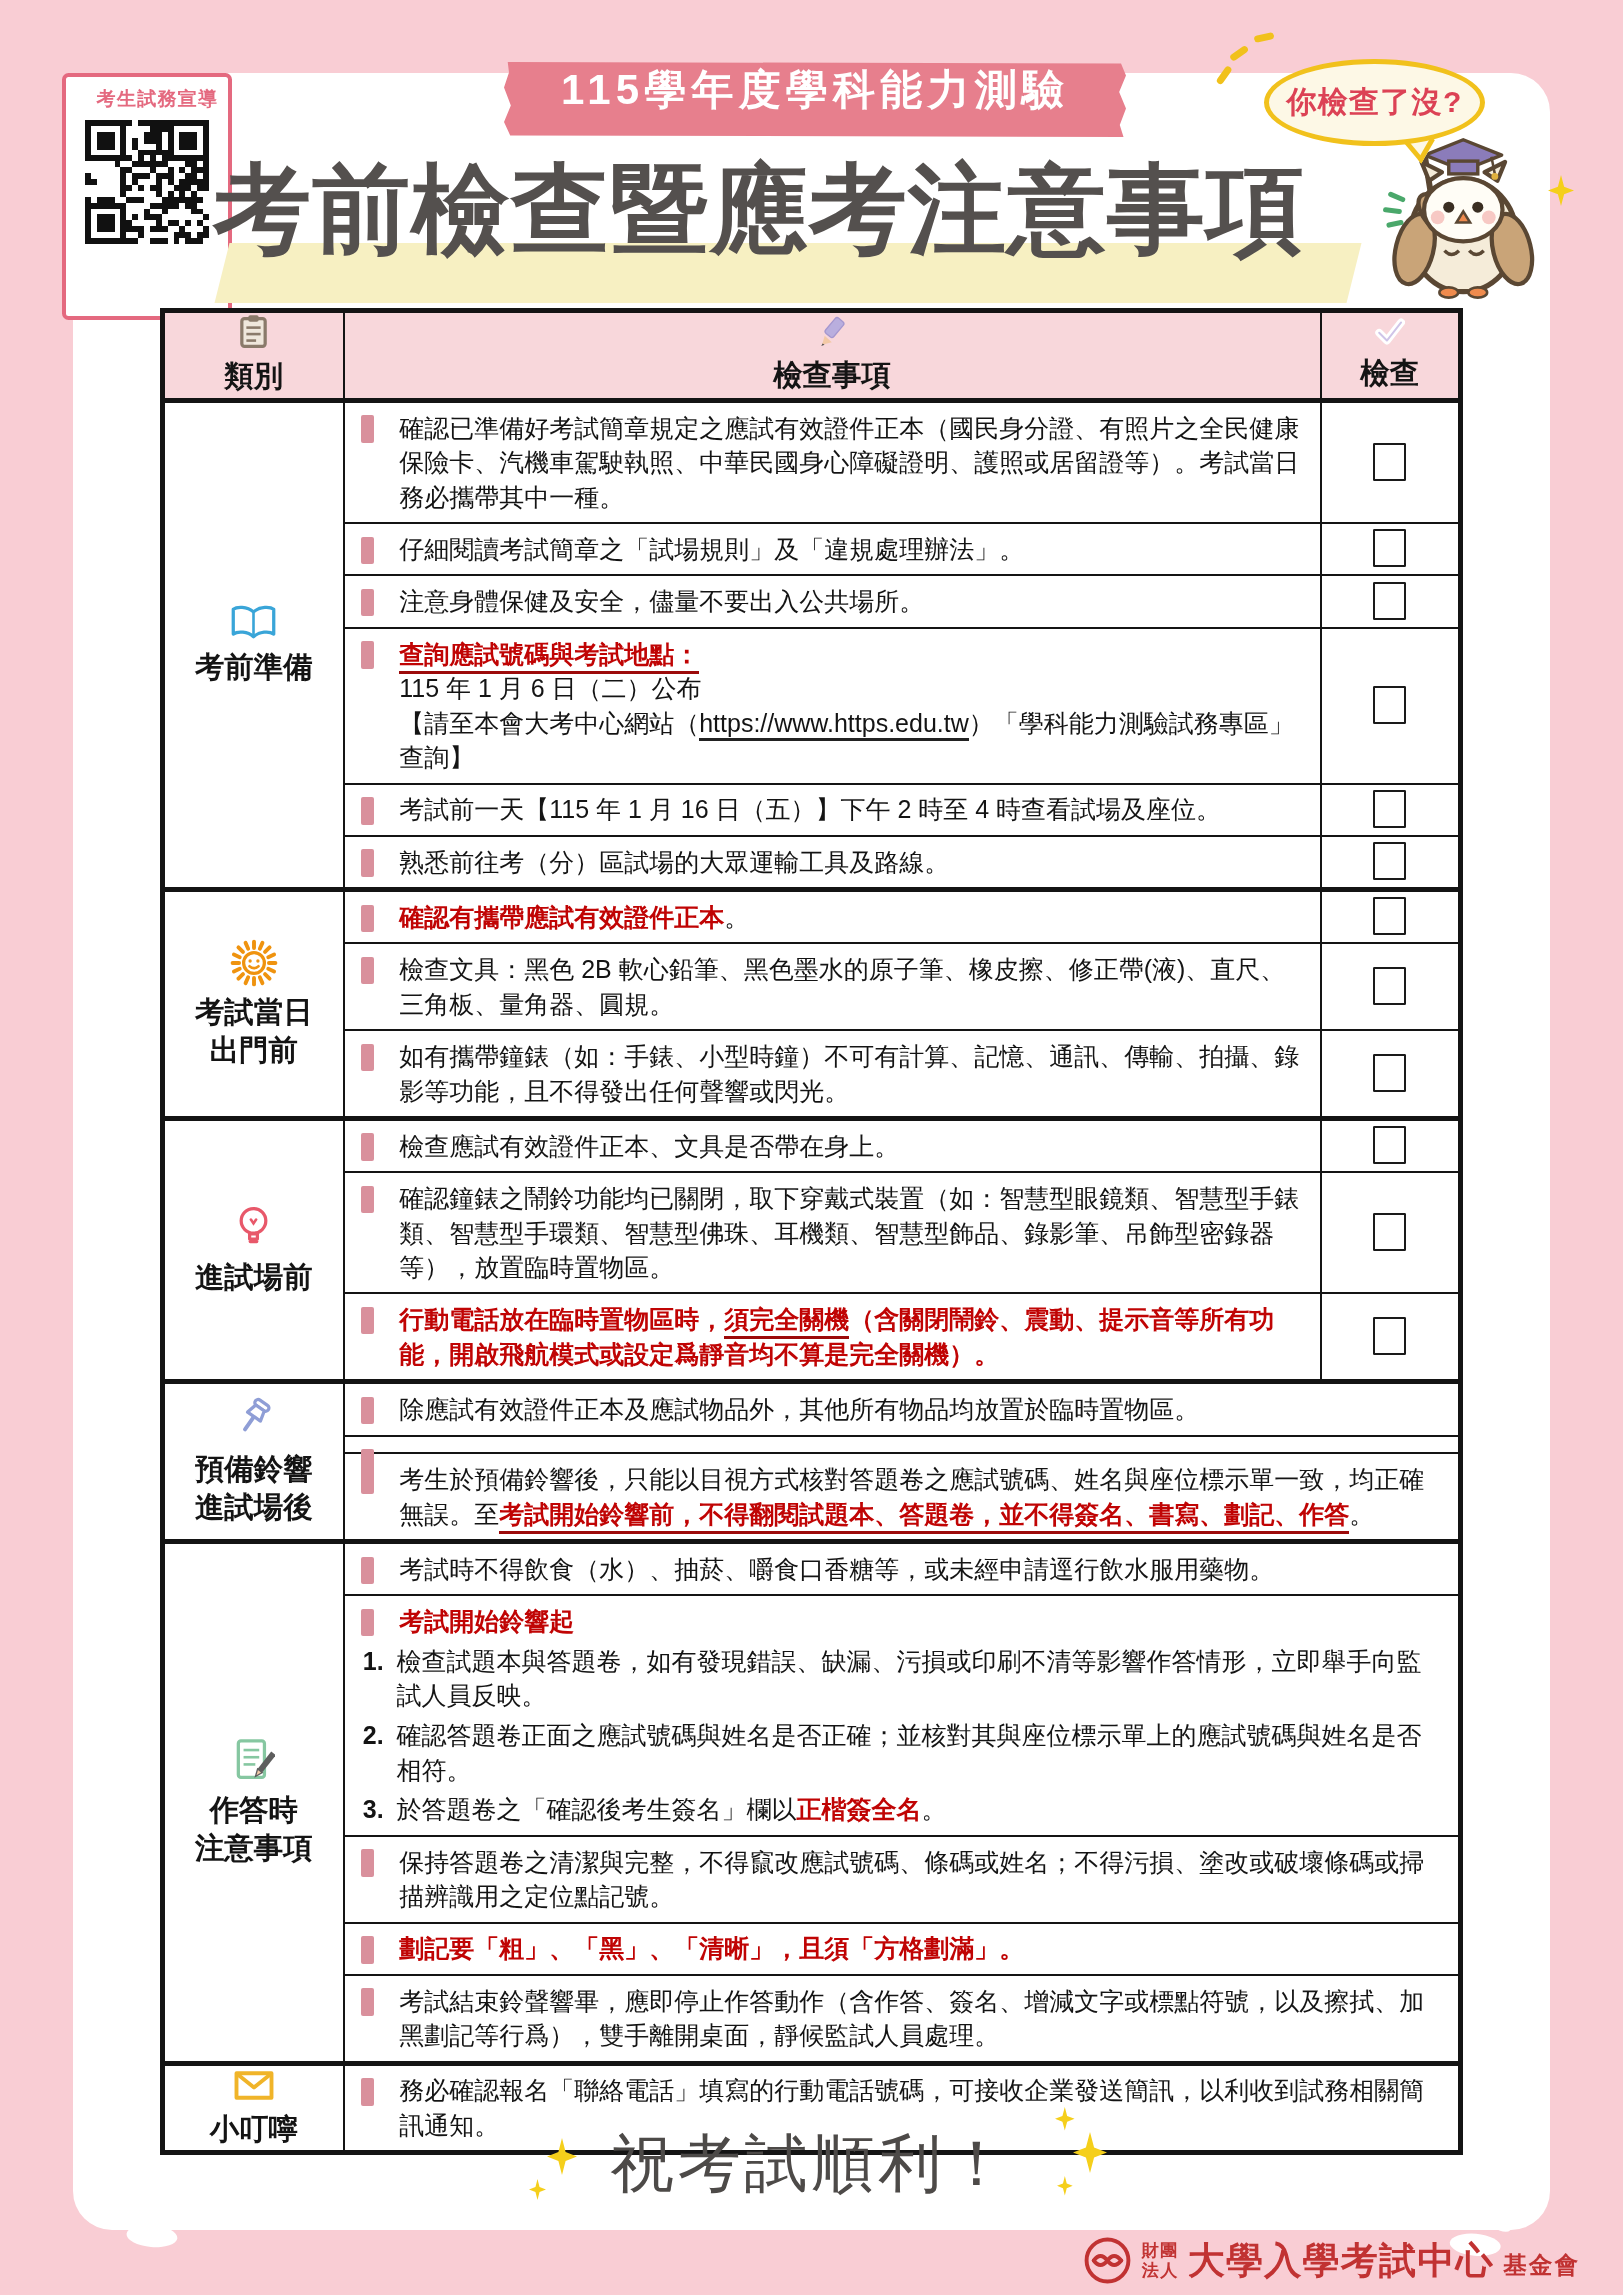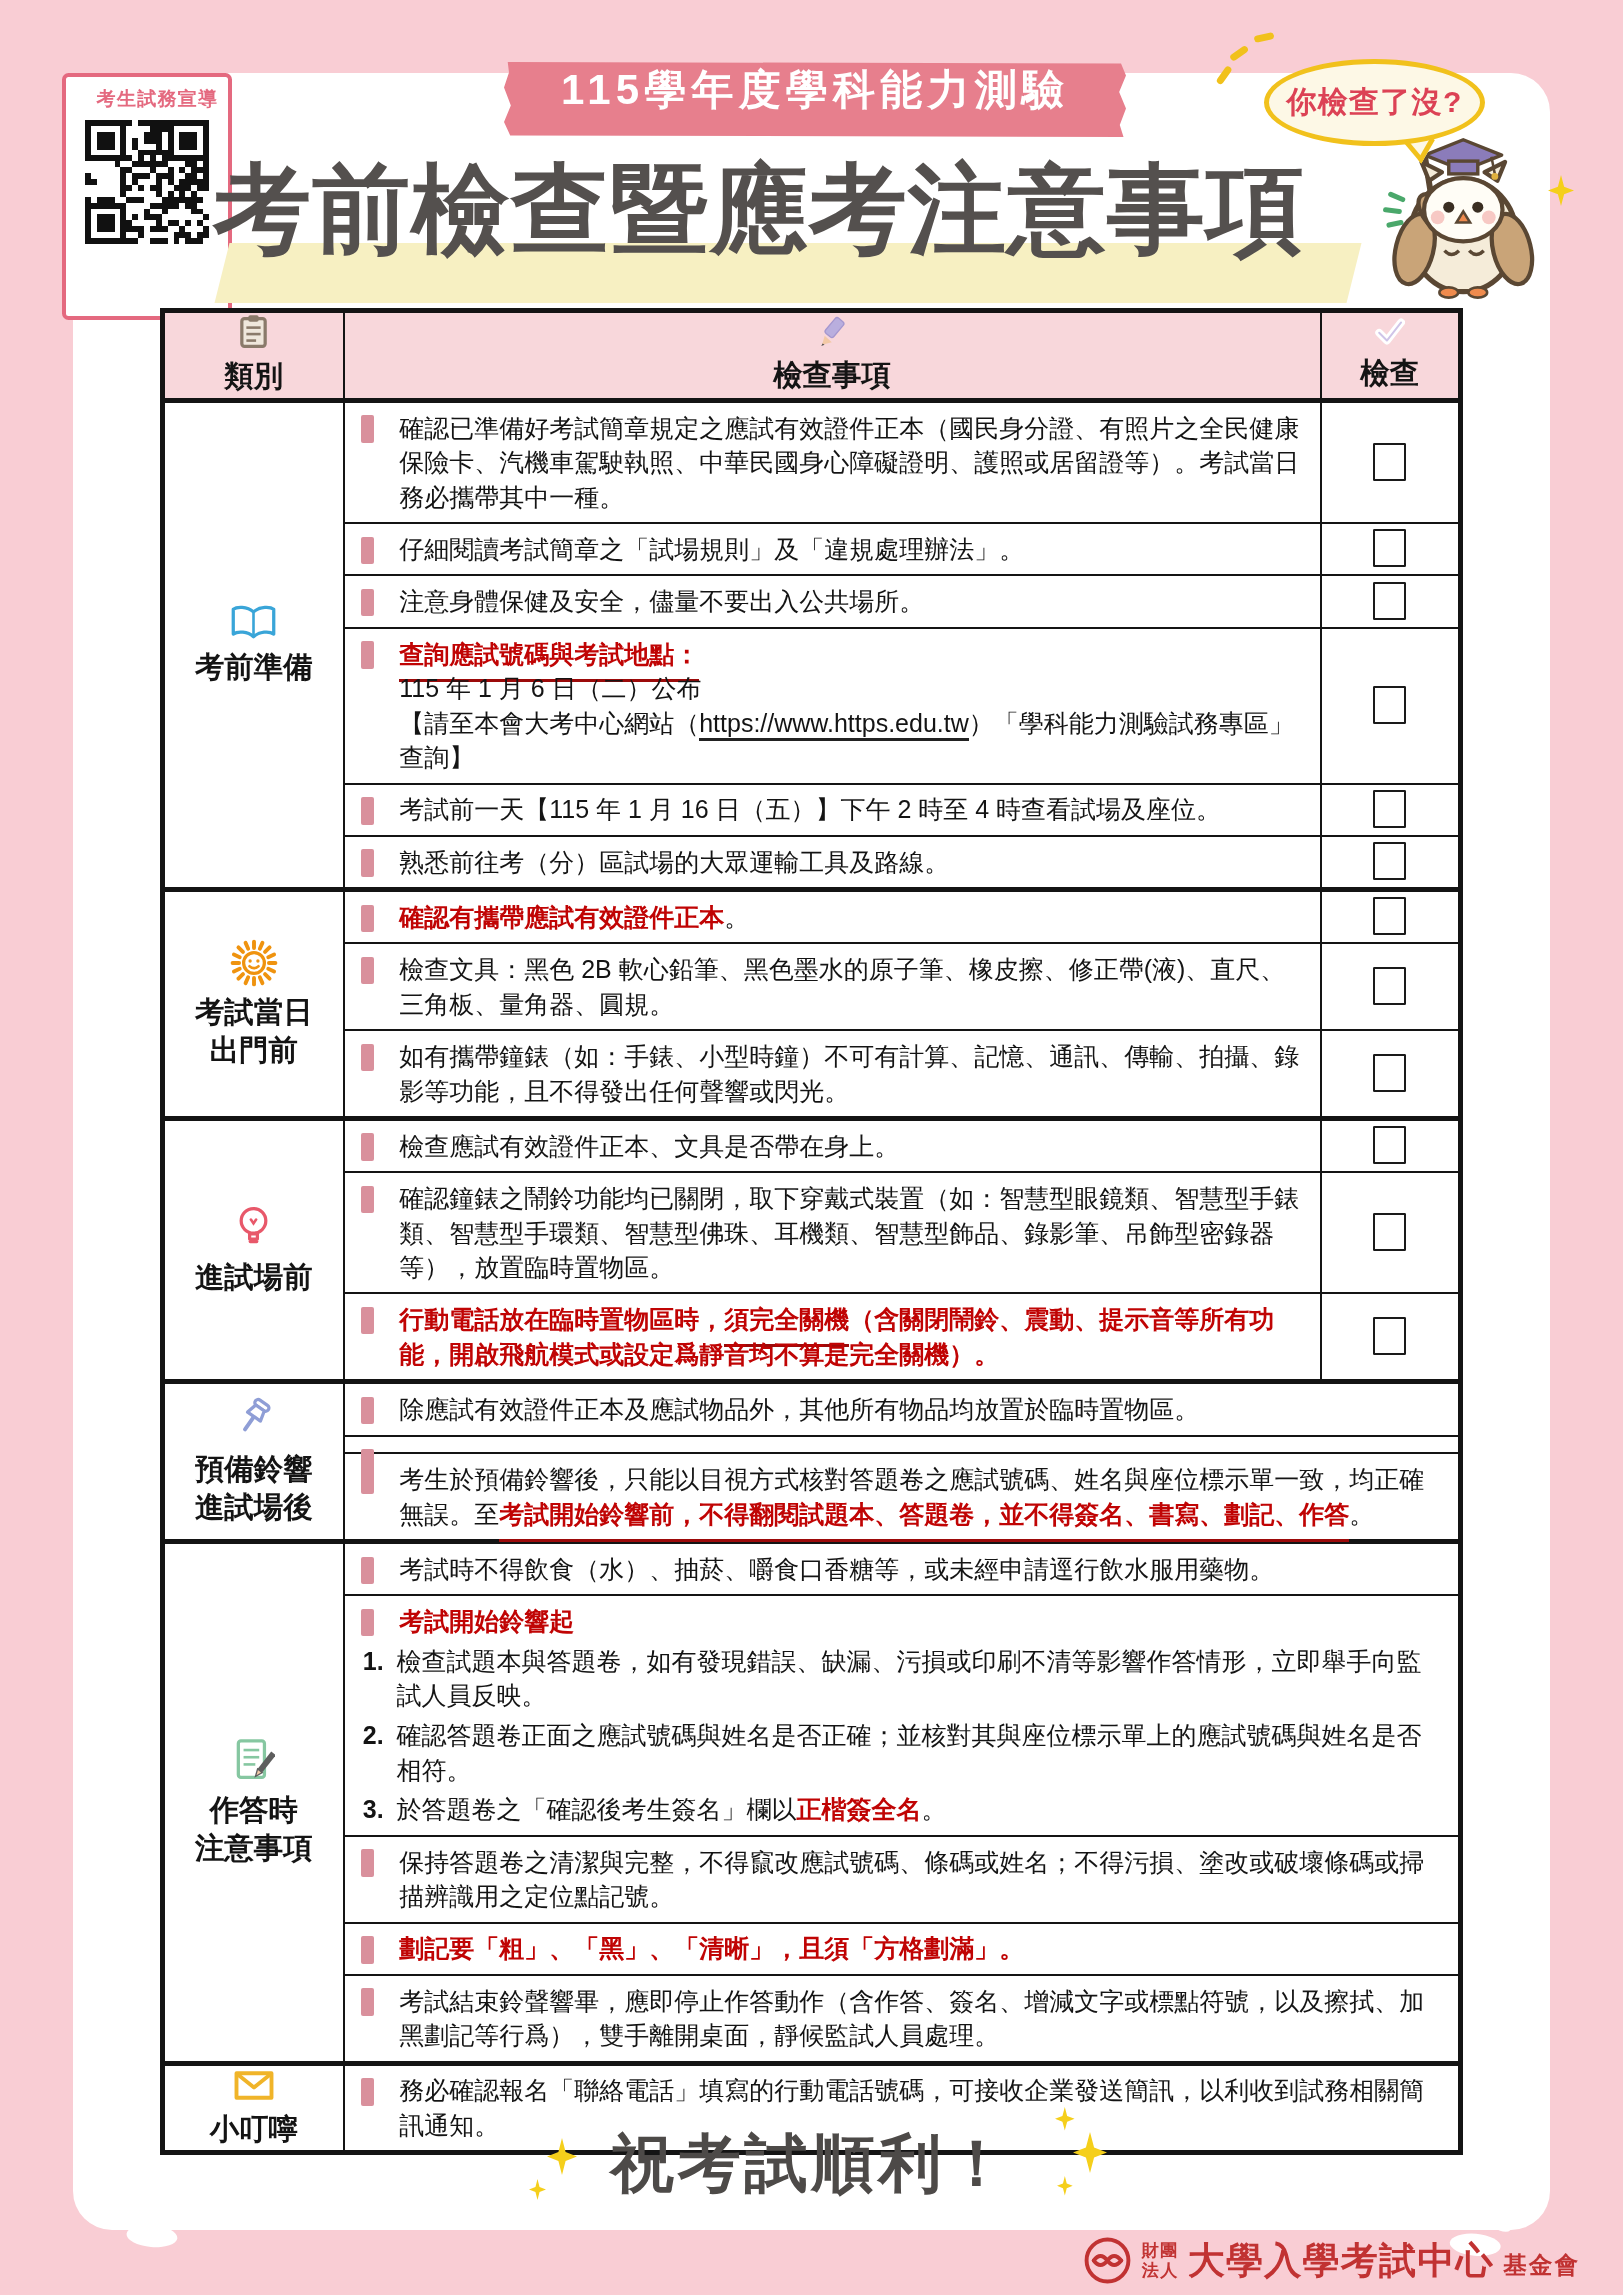--- a/index.html
+++ b/index.html
@@ -38,27 +38,27 @@
   tbody tr td{border-top:2.6px solid #141414;}
   tbody.section tr:first-child td{border-top:5.2px solid #141414;}
   td.cat{text-align:center;vertical-align:middle;font-weight:bold;font-size:29.4px;line-height:1.3;color:#141414;}
   td.cat .cat-label{white-space:pre-line;margin-top:6.5px;}
   td.item{padding:7.9px 17px 7.9px 15.7px;font-size:25px;line-height:1.38;color:#141414;font-weight:500;vertical-align:middle;}
   td.chk{text-align:center;vertical-align:middle;}
   .checkbox{display:inline-block;width:29px;height:34px;border:2.6px solid #1a1a1a;background:#ffffff;border-radius:1.3px;}
   .line{position:relative;padding-left:39px;}
   .bullet{position:absolute;left:1.3px;top:4.6px;width:13px;height:27.5px;background:#d9909c;border-radius:2px;}
   .seg.red{color:#c00404;font-weight:700;}
-  .seg.ul{border-bottom:3.3px solid #9c0a0a;padding-bottom:11px;}
+  .seg.ul{border-bottom:3.3px solid #9c0a0a;padding-bottom:3px;}
   .seg.url{border-bottom:3.3px solid #222222;padding-bottom:1.3px;}
   .olist{padding-left:1.3px;margin-top:3.9px;}
   .oli{position:relative;padding-left:35px;margin-top:5.2px;}
   .oli .num{position:absolute;left:1.3px;top:0;font-weight:bold;}
   
-  .wish{position:absolute;left:0;top:2121px;width:1623px;text-align:center;font-size:63px;font-weight:700;color:#4d4a48;letter-spacing:3.9px;}
+  .wish{position:absolute;left:0;top:2121px;width:1623px;text-align:center;font-size:63px;font-weight:400;color:#4d4a48;letter-spacing:3.9px;}
   .logo{position:absolute;right:43px;top:2231px;height:59px;display:flex;align-items:center;gap:9.2px;color:#c13232;}
   .logo-prefix{display:flex;flex-direction:column;font-size:17px;font-weight:bold;line-height:1.15;letter-spacing:1.3px;}
   .logo-main{font-size:37px;font-weight:900;letter-spacing:1.3px;}
   .logo-suffix{font-size:23.6px;font-weight:bold;letter-spacing:2px;margin-top:9.2px;}
   .caticon{display:block;margin:0 auto;}
 </style>
 </head>
 <body>
 
 <div id="canvas">

